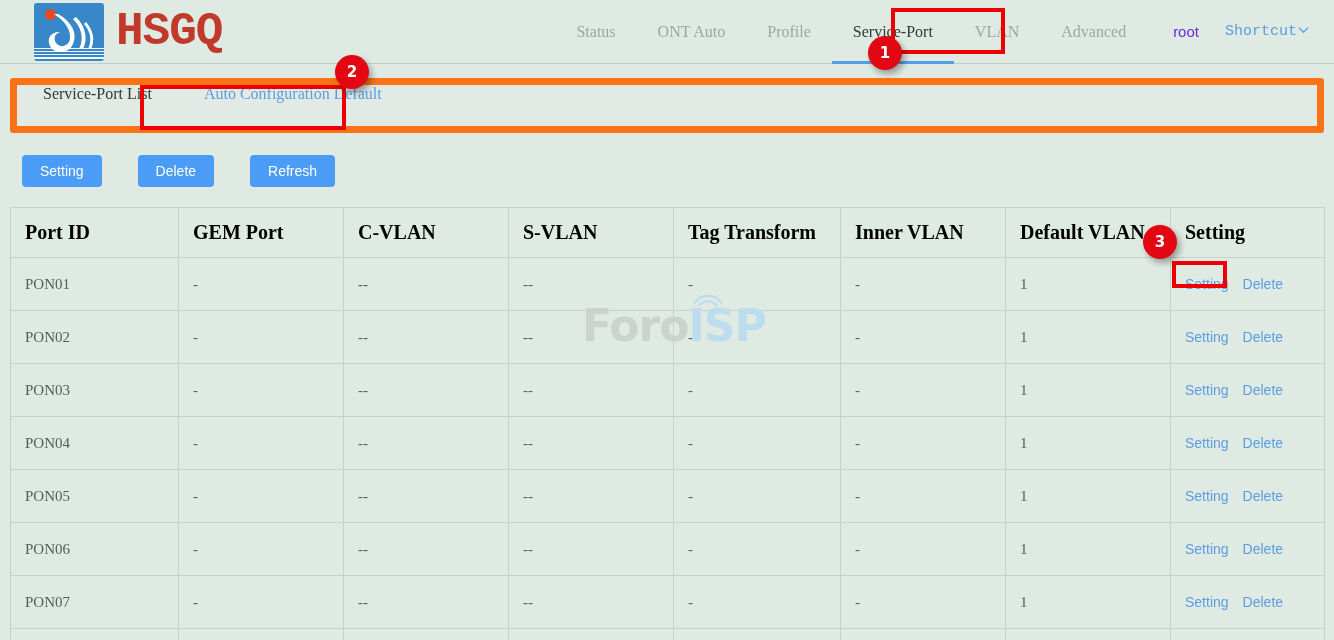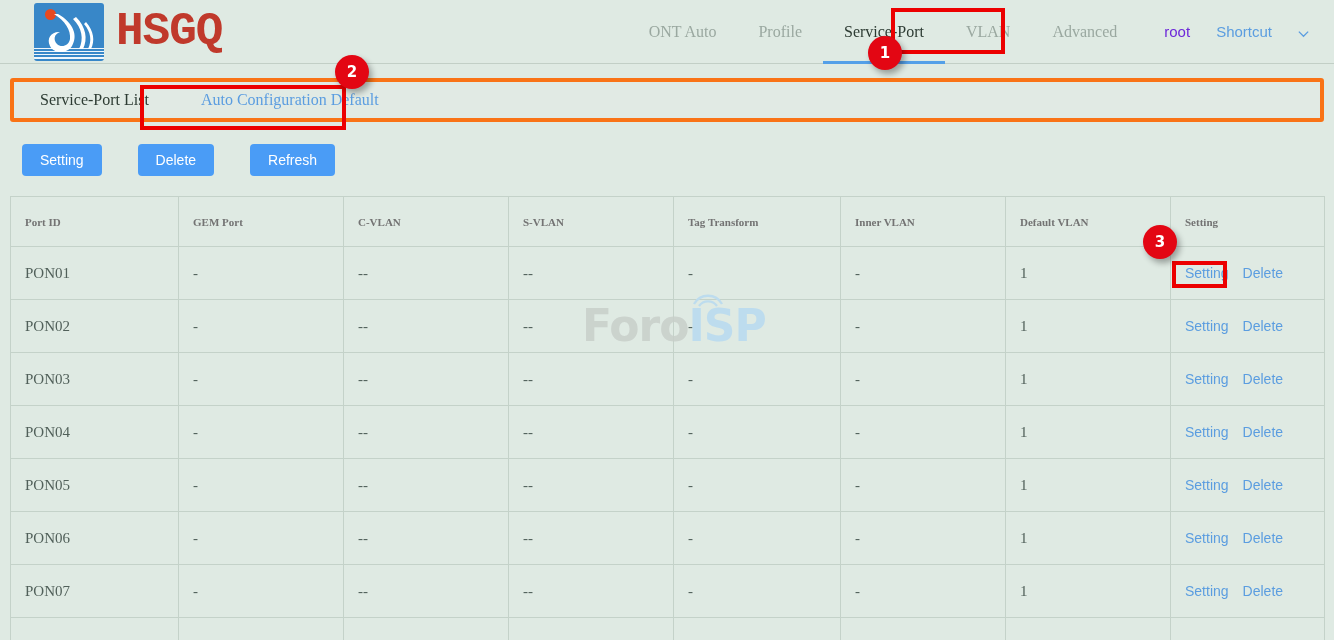--- a/index.html
+++ b/index.html
@@ -76,37 +76,37 @@
     height: 3px; background: #54a0e8;
   }
   .nav-user {
     font-family: "Liberation Sans", sans-serif;
     font-size: 15px;
     color: #6d28d9;
     padding: 0 14px 0 26px;
     cursor: pointer;
   }
   .nav-shortcut {
-    font-family: Liberation Sans, sans-serif;
+    font-family: Liberation Mono, monospace;
     font-size: 15px;
     color: #5b9de0;
     padding: 0 6px 0 12px;
     cursor: pointer;
-    display: flex; align-items: flex-end; gap: 25px;
+    display: flex; align-items: flex-start; gap: 0;
   }
   .chev { display: inline-block; width: 13px; height: 13px; }
 
   
   .tabbar-wrap { padding: 14px 10px 0 10px; }
   .tabbar {
-    border: 4px solid #f97316;
+    border: 7px solid #f97316;
     border-radius: 3px;
-    height: 44px;
+    height: 55px;
     display: flex;
-    align-items: center;
+    align-items: flex-start;
     background: #e1eae4;
   }
   .tab {
     display: flex; align-items: center;
     padding: 0 26px;
     font-family: "Liberation Serif", serif;
     font-size: 16px;
     color: #2d3b33;
     cursor: pointer;
     white-space: nowrap;
@@ -141,22 +141,22 @@
     border: 1px solid #c4d2c9;
     text-align: left;
     padding: 0 14px;
     vertical-align: middle;
     background: rgba(223,234,227,0.55);
   }
   table.grid th {
     height: 50px;
     font-family: "Liberation Serif", serif;
     font-weight: 700;
-    font-size: 11px;
-    color: #737373;
+    font-size: 20px;
+    color: #000000;
   }
   table.grid td {
     height: 53px;
     font-family: "Liberation Serif", serif;
     font-size: 15px;
     color: #51605a;
   }
   td.actions { white-space: nowrap; }
   .lnk {
     font-family: "Liberation Sans", sans-serif;
@@ -225,20 +225,21 @@
           <i></i>
             <i></i>
             <i></i>
             <i></i>
         </div>
       </div>
       <div class="brand-text">HSGQ</div>
     </div>
 
     <nav class="nav">
+      <div class="nav-item">Status</div>
       <div class="nav-item">ONT Auto</div>
       <div class="nav-item">Profile</div>
       <div class="nav-item active">Service-Port</div>
       <div class="nav-item">VLAN</div>
       <div class="nav-item">Advanced</div>
       <div class="nav-user">root</div>
       <div class="nav-shortcut">
         <span>Shortcut</span>
         <svg class="chev" viewBox="0 0 14 14">
           <path d="M2 5 L7 10 L12 5" fill="none" stroke="#5b9de0" stroke-width="1.4"></path>

